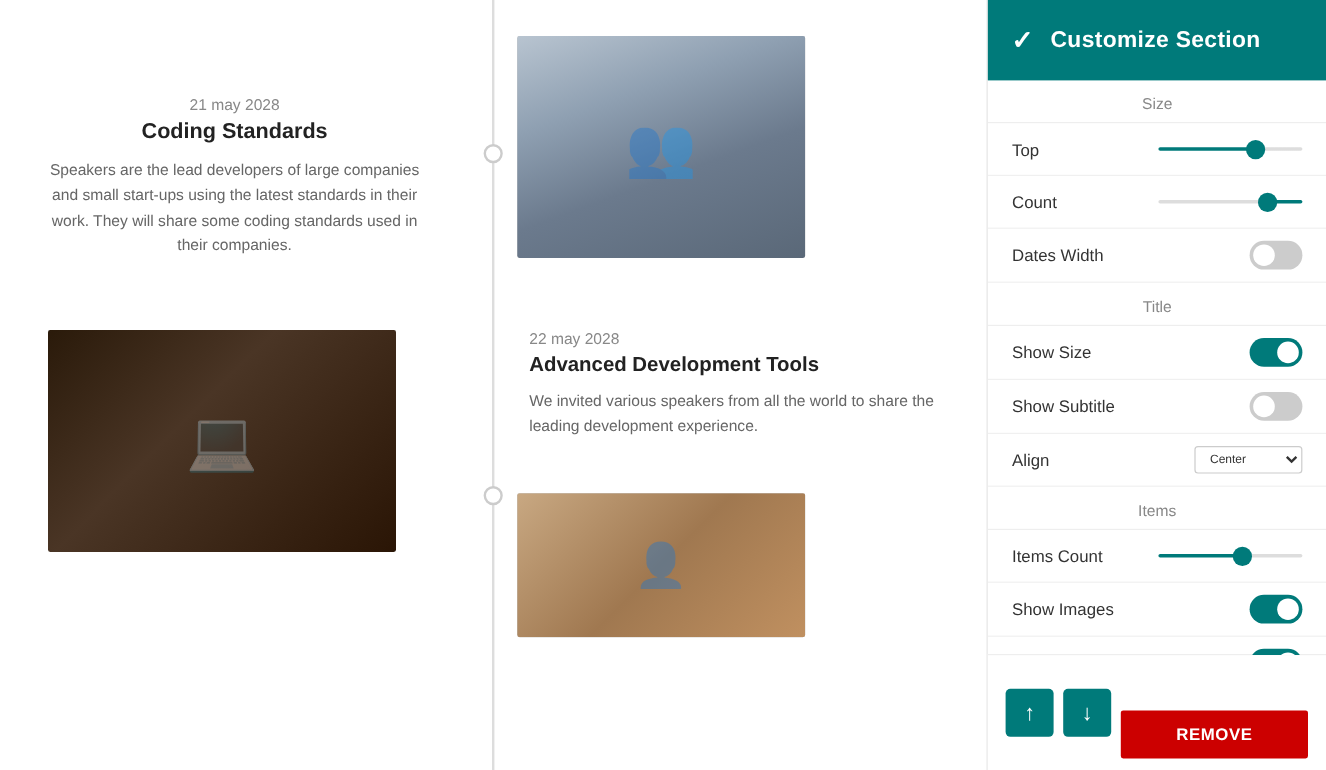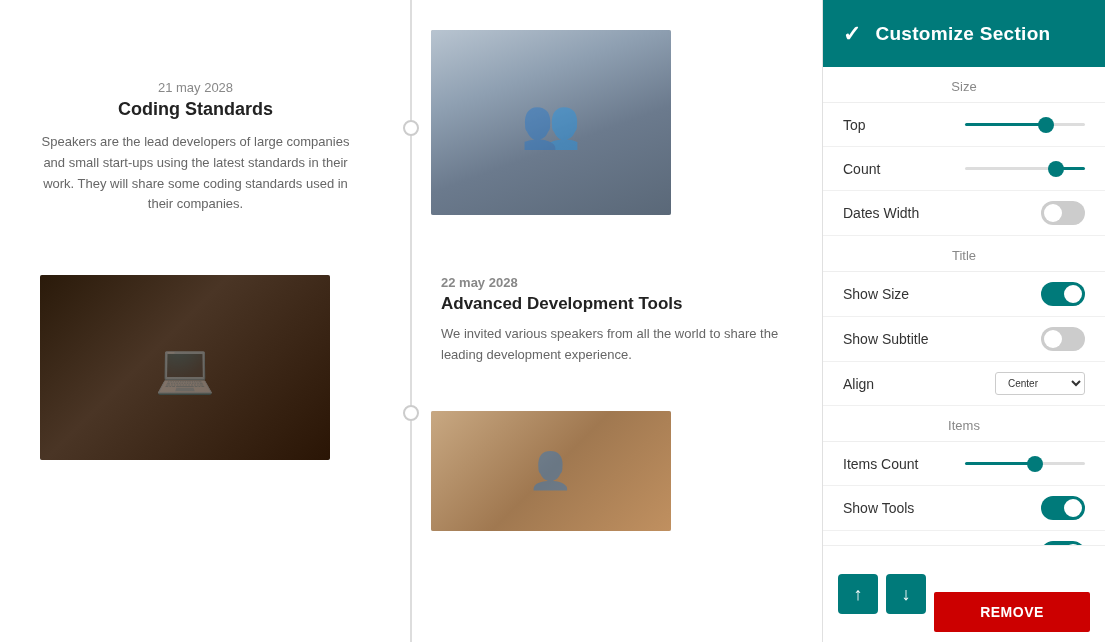--- a/index.html
+++ b/index.html
@@ -107,21 +107,20 @@
     }
 
     .right-article {
       padding: 20px 10px 10px 20px;
     }
 
     .right-article .date {
       color: #888;
       font-size: 13px;
       margin-bottom: 4px;
-      font-weight: bold;
     }
 
     .right-article .title {
       font-weight: bold;
       font-size: 17px;
       margin-bottom: 10px;
       color: #222;
     }
 
     .right-article .desc {
@@ -475,21 +474,21 @@
     </div>
 
     <div class="section-label">Items</div>
 
     <div class="control-row">
       <span class="control-label">Items Count</span>
       <input type="range" class="range-slider items-slider" min="0" max="100" value="60" style="">
     </div>
 
     <div class="control-row">
-      <span class="control-label">Show  Tools</span>
+      <span class="control-label">Show  Images</span>
       <label class="toggle">
         <input type="checkbox" checked="" style="">
         <span class="toggle-slider"></span>
       </label>
     </div>
 
     <div class="control-row">
       <span class="control-label">Show  Dates</span>
       <label class="toggle">
         <input type="checkbox" checked="" style="">

